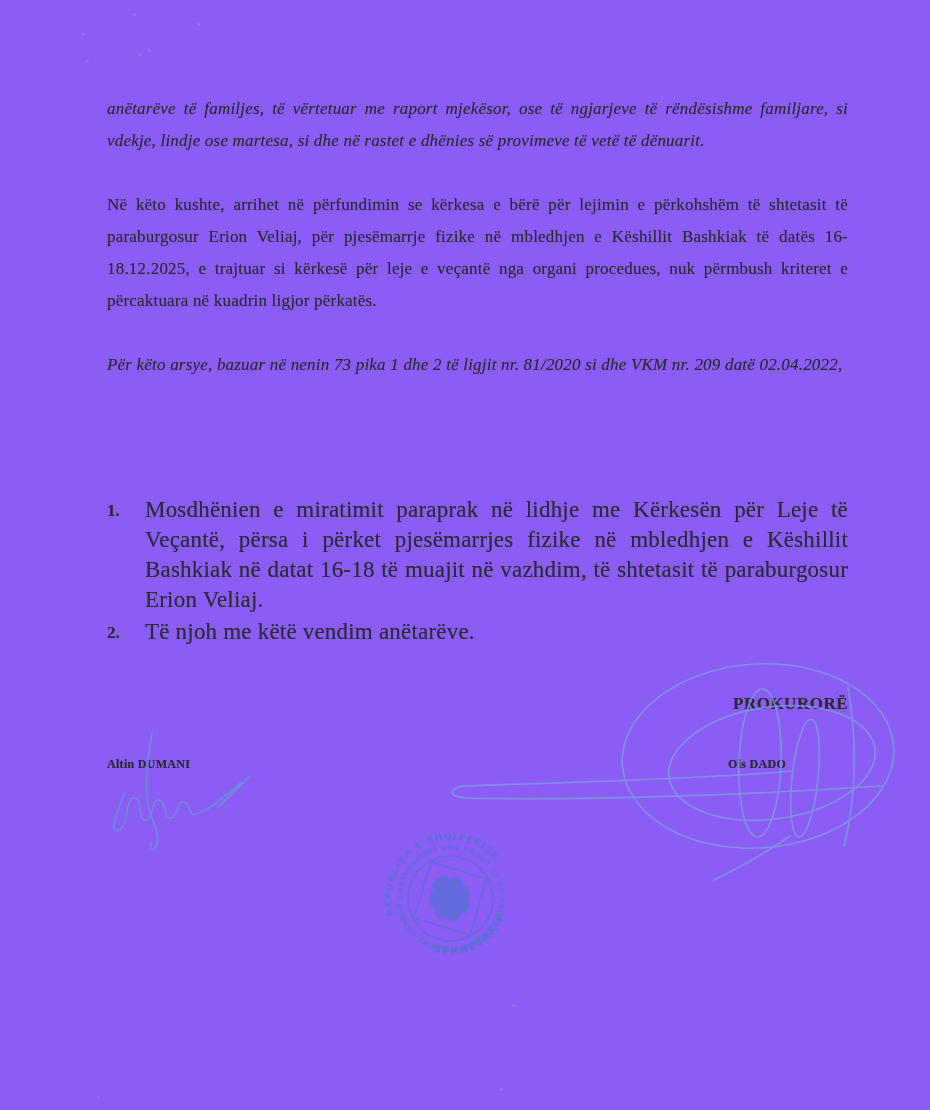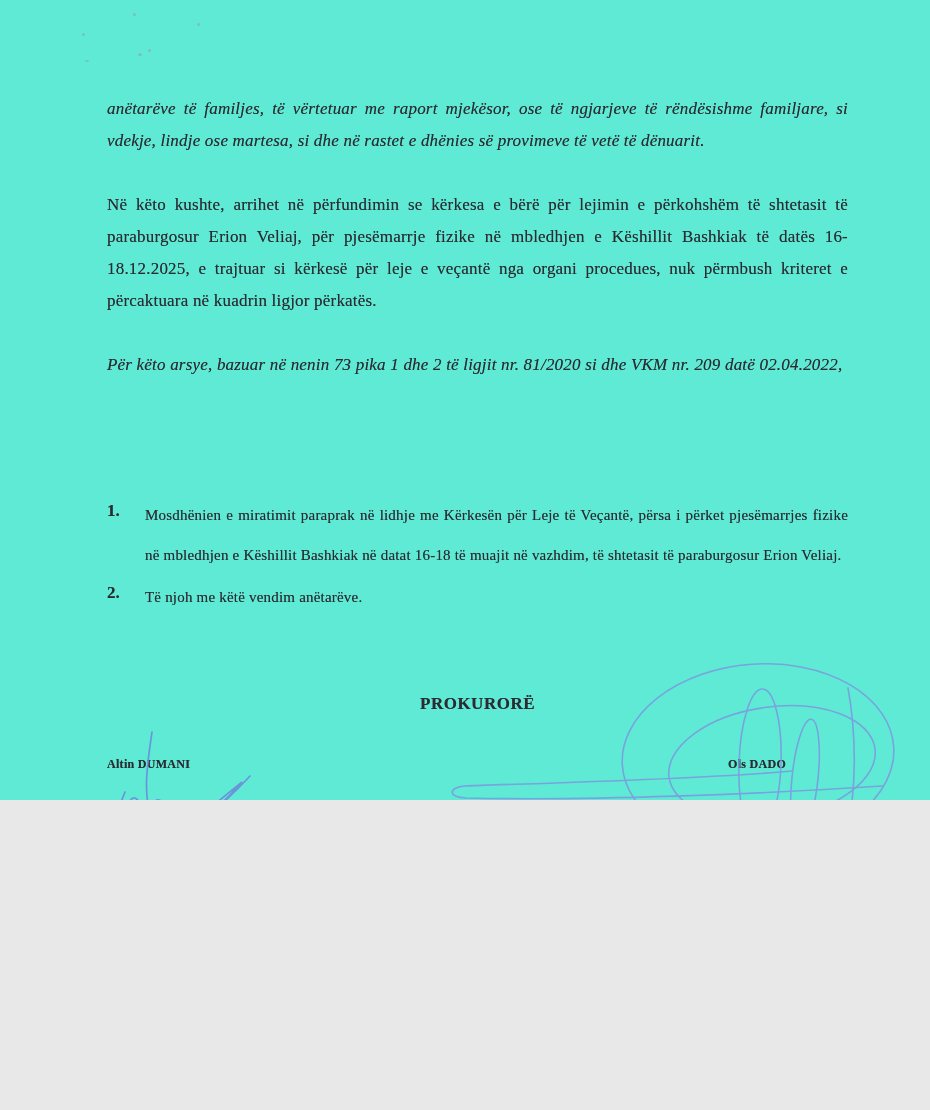--- a/index.html
+++ b/index.html
@@ -1,20 +1,20 @@
 <!DOCTYPE html>
 <html><head>
 <meta charset="utf-8">
 <style>
   html,body{margin:0;padding:0;background:#e8e8e8;}
   .page{
     position:relative;
-    width:930px;height:800px;
+    width:930px;height:1110px;
     margin:0 auto;
-    background:#5eead4;
+    background:#8b5cf6;
     overflow:hidden;
     font-family:"Liberation Serif", serif;
     color:#2b2b31;
   }
   .body-text{
     position:absolute;
     left:107px;width:741px;
     font-size:17px;line-height:32px;
     text-align:justify;
     letter-spacing:.2px;
@@ -30,26 +30,26 @@
     letter-spacing:.45em;text-indent:.45em;
     text-shadow:0 0 .4px rgba(43,43,49,.6);
   }
   .decision-list{position:absolute;top:495px;left:107px;width:741px;}
   .decision-item{display:flex;margin:0 0 2px 0;}
   .decision-item .num{
     flex:0 0 38px;font-weight:bold;font-size:17px;line-height:32px;
     text-shadow:0 0 .4px rgba(43,43,49,.6);
   }
   .decision-item .txt{
-    flex:1;font-size:15px;line-height:40px;text-align:justify;
+    flex:1;font-size:23px;line-height:30px;text-align:justify;
     letter-spacing:.2px;text-shadow:0 0 .4px rgba(43,43,49,.55);
   }
   .prosecutors-heading{
     position:absolute;top:694px;left:107px;width:741px;
-    text-align:center;font-weight:bold;font-size:17px;letter-spacing:.5px;
+    text-align:right;font-weight:bold;font-size:17px;letter-spacing:.5px;
     text-shadow:0 0 .4px rgba(43,43,49,.6);
   }
   .signer-name{
     position:absolute;top:757px;
     font-weight:bold;font-size:12px;letter-spacing:.3px;
     text-shadow:0 0 .4px rgba(43,43,49,.6);
     white-space:nowrap;
   }
   .signer-left{left:107px;}
   .signer-right{left:712px;margin-left:16px;}

